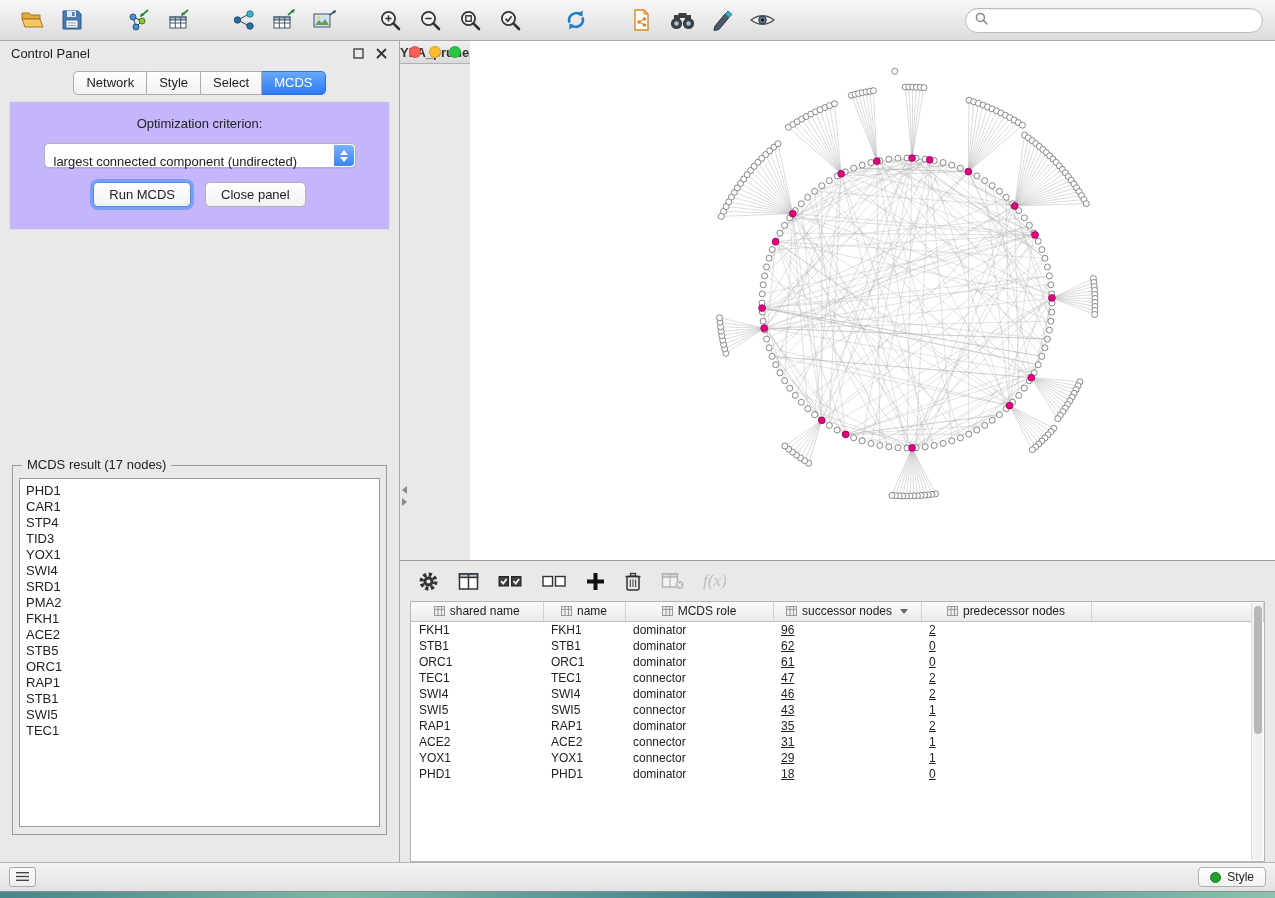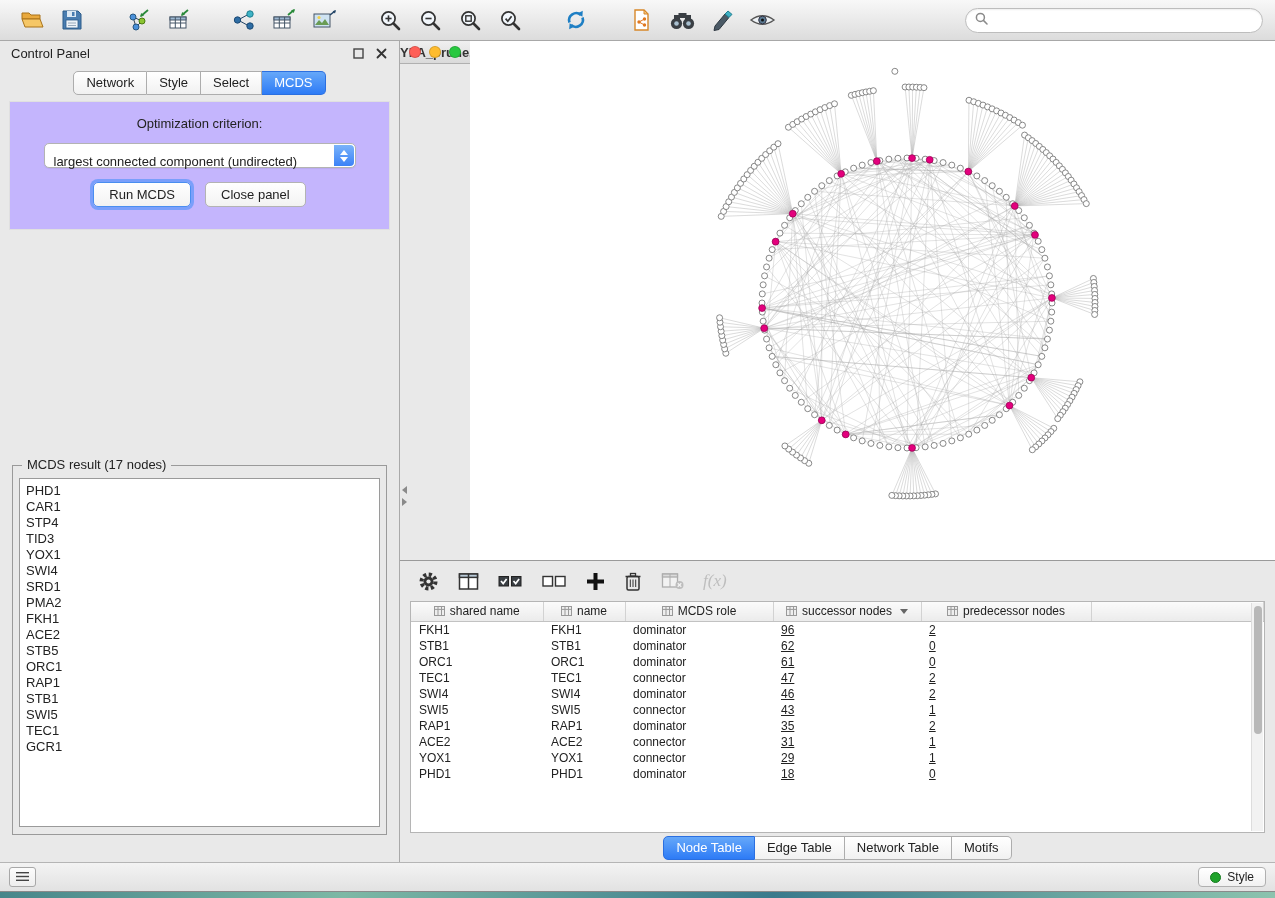--- a/index.html
+++ b/index.html
@@ -397,21 +397,20 @@
             <div>SRD1</div>
             <div>PMA2</div>
             <div>FKH1</div>
             <div>ACE2</div>
             <div>STB5</div>
             <div>ORC1</div>
             <div>RAP1</div>
             <div>STB1</div>
             <div>SWI5</div>
             <div>TEC1</div>
-            <div>GCR1</div>
           </div>
       </div>
     </div>
 
     <div class="splitter-arrows">
       <span class="sp-left"></span>
       <span class="sp-right"></span>
     </div>
 
     <div class="right-col">
@@ -1212,26 +1211,20 @@
                   <td class="num">0</td>
                   <td class=""></td>
                 </tr>
               </tbody>
           </table>
           <div class="vscroll">
               <div class="thumb"></div>
             </div>
         </div>
 
-        <div class="seg-tabs tp-tabs">
-            <div class="seg-tab selected">Node Table</div>
-            <div class="seg-tab">Edge Table</div>
-            <div class="seg-tab">Network Table</div>
-            <div class="seg-tab">Motifs</div>
-          </div>
       </div>
     </div>
   </div>
 
   <div class="status-bar">
     <div class="list-btn">
       <span>
         <svg width="15" height="11" viewBox="0 0 15 11">
             <g stroke="#444" stroke-width="1.4">
               <line x1="1" y1="1.7" x2="14" y2="1.7"></line>

